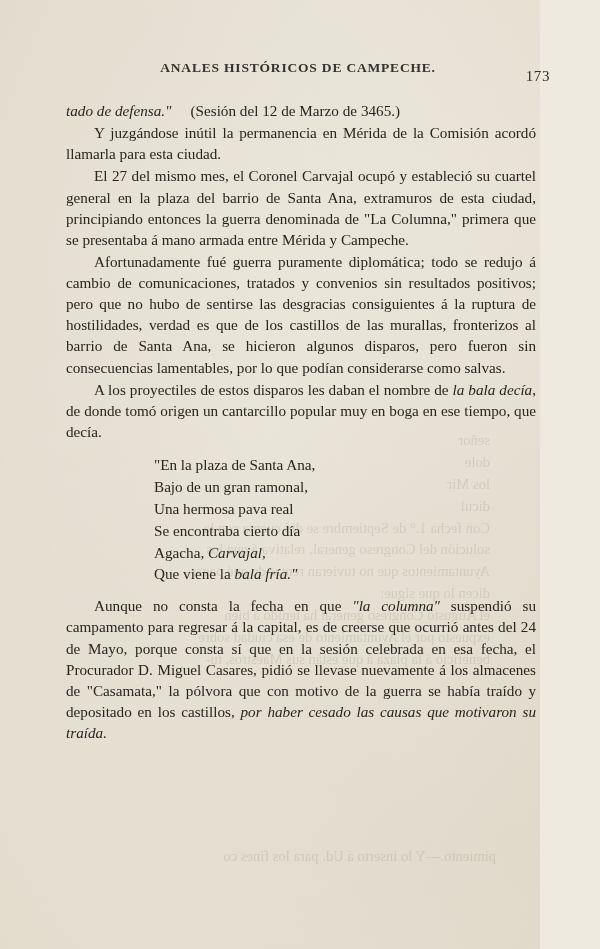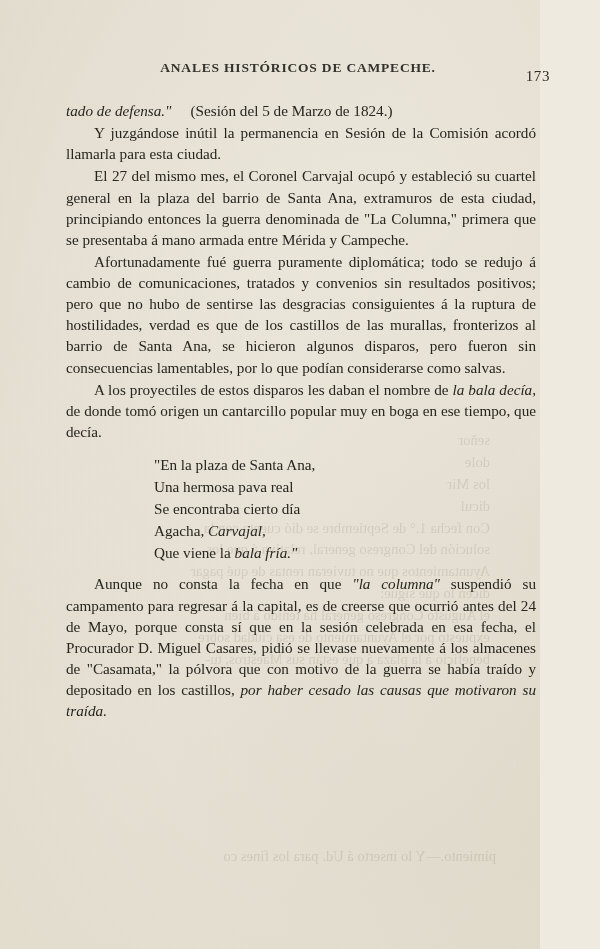--- a/index.html
+++ b/index.html
@@ -135,32 +135,33 @@
 
   <div class="content">
 
     <div class="runhead">
       <span class="rh-text">ANALES HISTÓRICOS DE CAMPECHE.</span>
       <span class="folio">173</span>
     </div>
 
     <div class="body">
 
-      <p><span class="it">tado de defensa."</span>&nbsp;&nbsp;&nbsp;&nbsp;&nbsp;<span>(Sesión del 5 de Marzo de 1824.)</span></p>
+      <p><span class="it">tado de defensa."</span>&nbsp;&nbsp;&nbsp;&nbsp;&nbsp;<span>(Sesión del 12 de Marzo de 3465.)</span></p>
 
-      <p class="ind">Y juzgándose inútil la permanencia en Sesión de la Comisión acordó llamarla para esta ciudad.</p>
+      <p class="ind">Y juzgándose inútil la permanencia en Mérida de la Comisión acordó llamarla para esta ciudad.</p>
 
       <p class="ind gap">El 27 del mismo mes, el Coronel Carvajal ocupó y estableció su cuartel general en la plaza del barrio de Santa Ana, extramuros de esta ciudad, principiando entonces la guerra denominada de "La Columna," primera que se presentaba á mano armada entre Mérida y Campeche.</p>
 
       <p class="ind gap">Afortunadamente fué guerra puramente diplomática; todo se redujo á cambio de comunicaciones, tratados y convenios sin resultados positivos; pero que no hubo de sentirse las desgracias consiguientes á la ruptura de hostilidades, verdad es que de los castillos de las murallas, fronterizos al barrio de Santa Ana, se hicieron algunos disparos, pero fueron sin consecuencias lamentables, por lo que podían considerarse como salvas.</p>
 
       <p class="ind gap"><span>A los proyectiles de estos disparos les daban el nombre de </span><span class="it">la bala decía</span><span>, de donde tomó origen un cantarcillo popular muy en boga en ese tiempo, que decía.</span></p>
 
       <div class="verse">
         <span class="ln"><span>"En la plaza de Santa Ana,</span></span>
+        <span class="ln"><span>Bajo de un gran ramonal,</span></span>
         <span class="ln"><span>Una hermosa pava real</span></span>
         <span class="ln"><span>Se encontraba cierto día</span></span>
         <span class="ln"><span>Agacha, </span><span class="it">Carvajal,</span></span>
         <span class="ln"><span>Que viene la </span><span class="it">bala fría."</span></span>
       </div>
 
       <p class="ind"><span>Aunque no consta la fecha en que </span><span class="it">"la columna"</span><span> suspendió su campamento para regresar á la capital, es de creerse que ocurrió antes del 24 de Mayo, porque consta sí que en la sesión celebrada en esa fecha, el Procurador D. Miguel Casares, pidió se llevase nuevamente á los almacenes de "Casamata," la pólvora que con motivo de la guerra se había traído y depositado en los castillos, </span><span class="it">por haber cesado las causas que motivaron su traída.</span></p>
 
     </div>
   </div>

